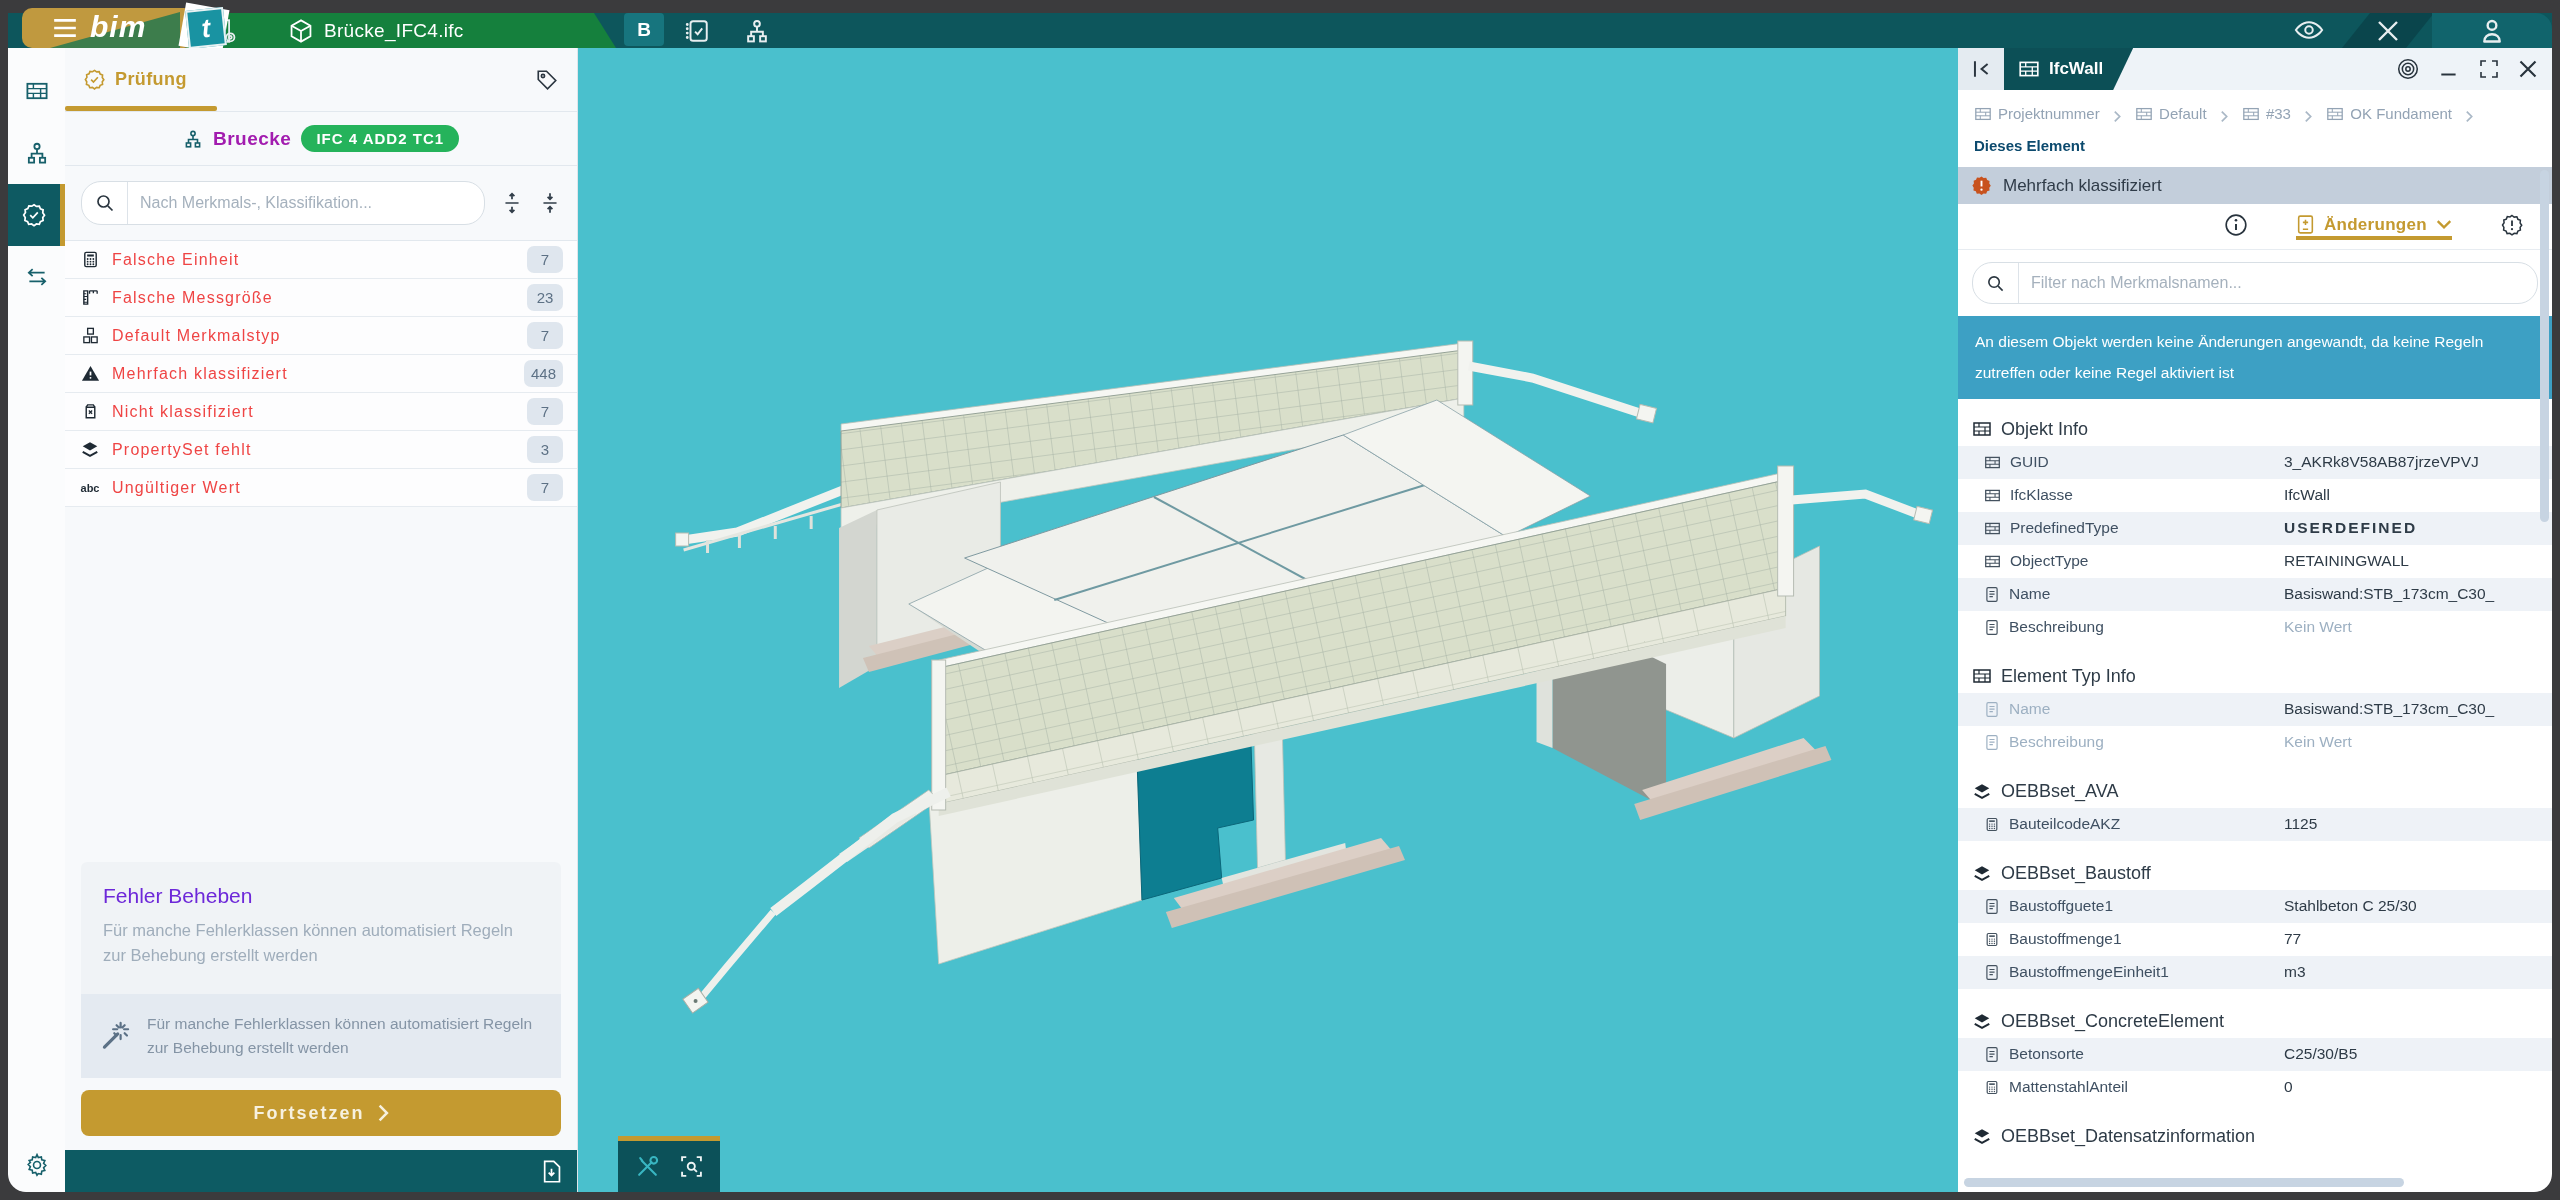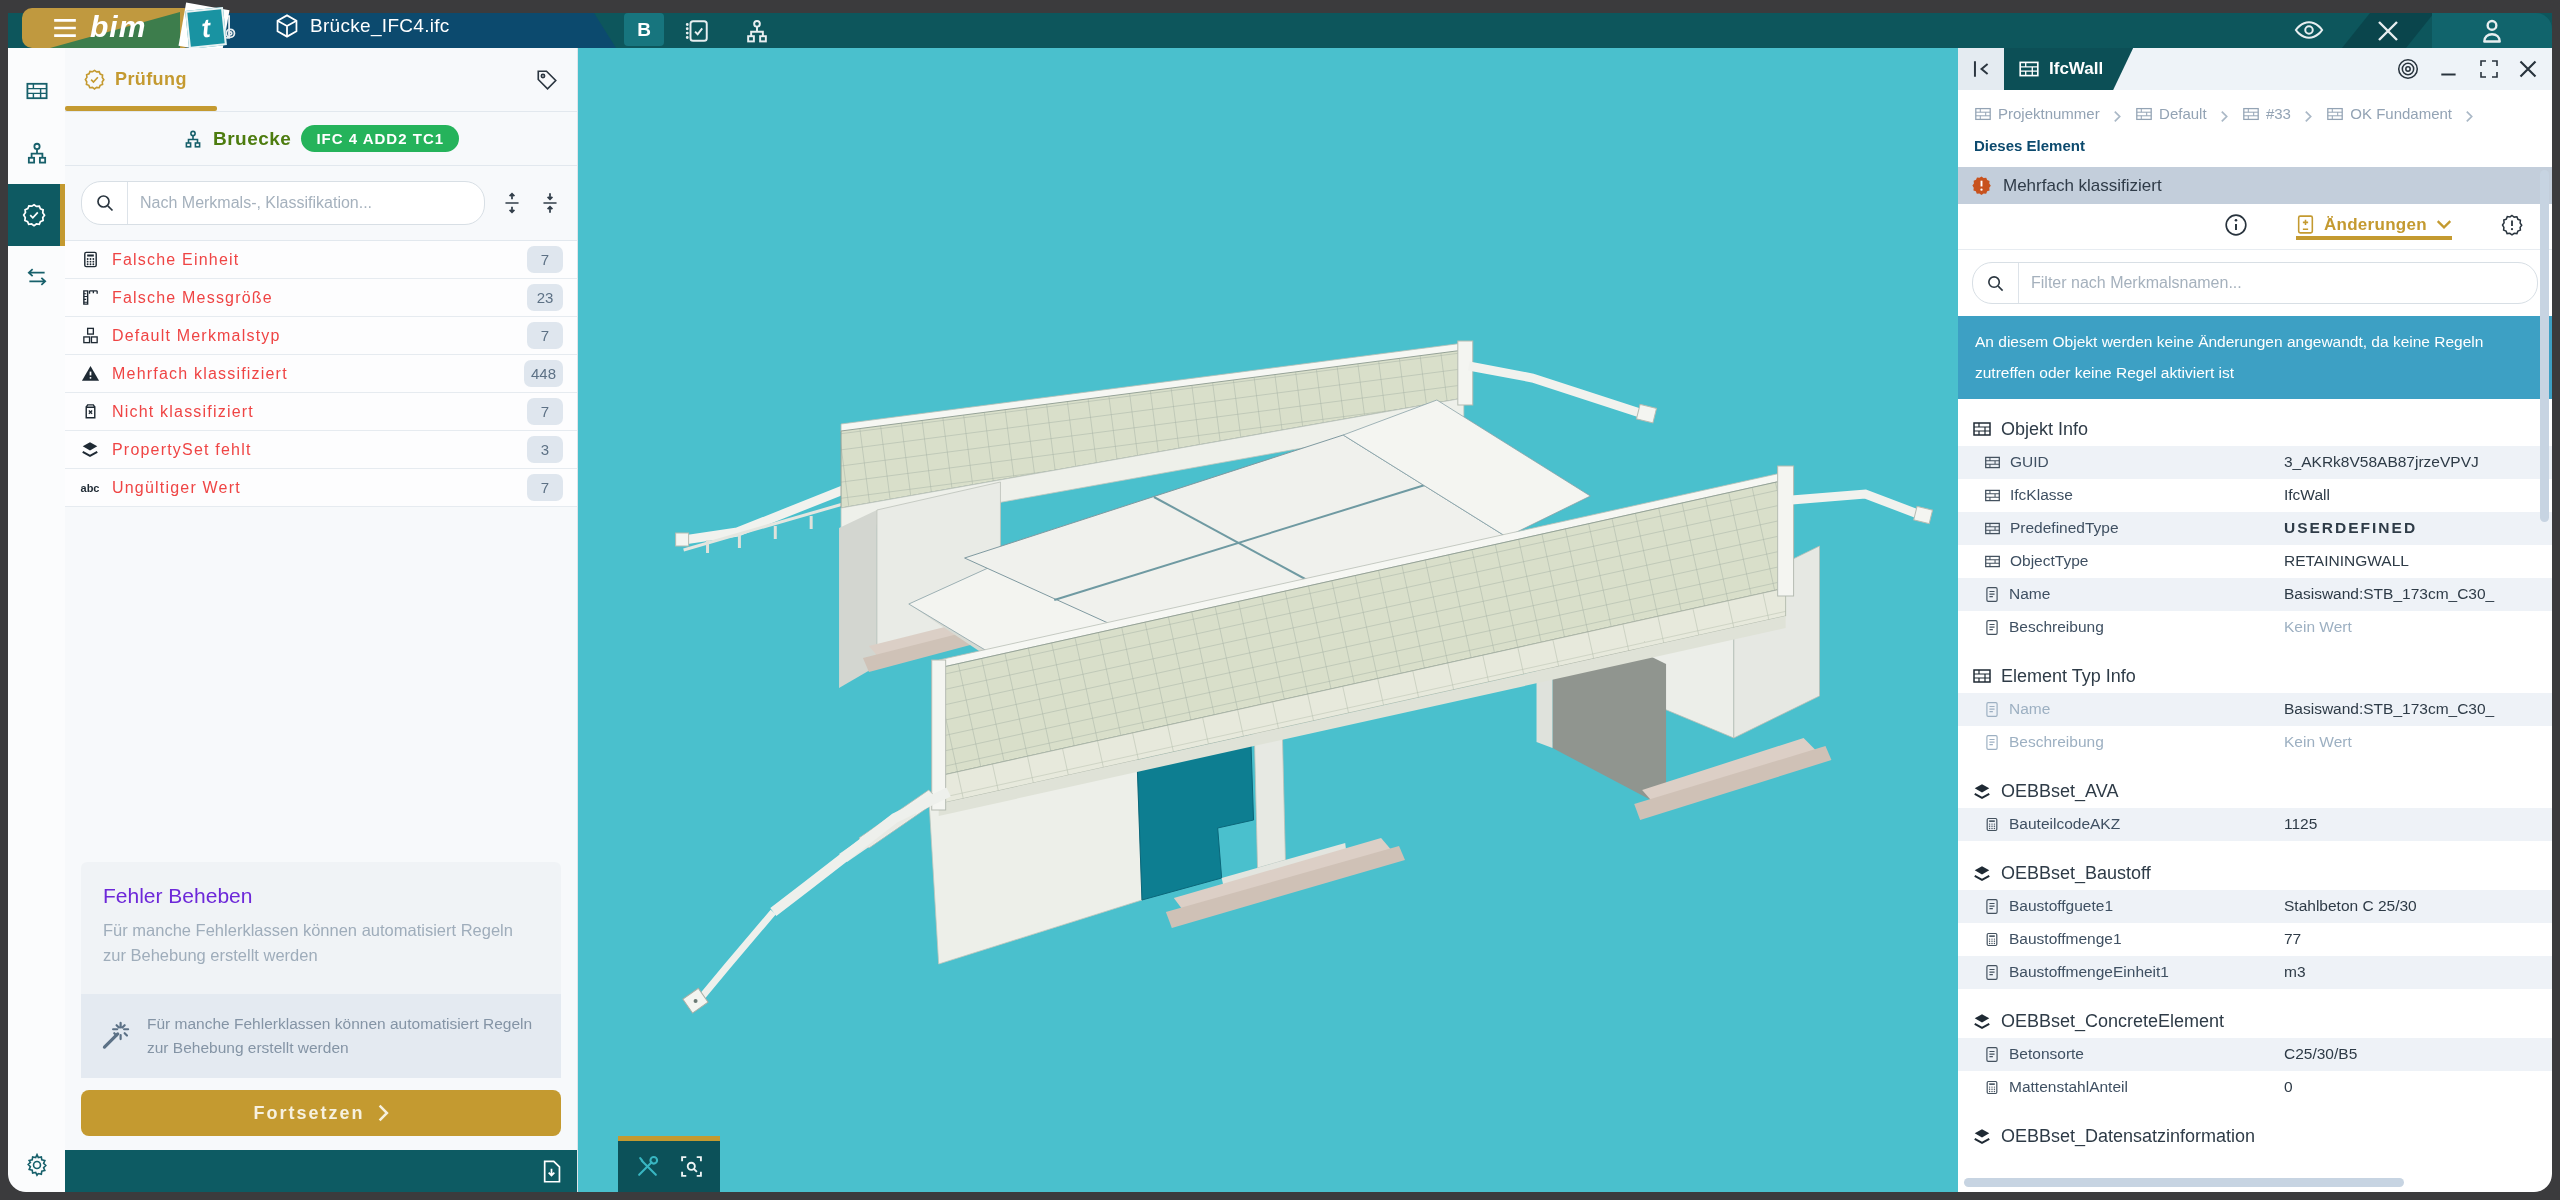--- a/index.html
+++ b/index.html
@@ -2,22 +2,22 @@
 <html><head>
 <meta charset="utf-8">
 <style>
   * { margin:0; padding:0; box-sizing:border-box; }
   html,body { width:2560px; height:1200px; background:#3b3b3d; font-family:"Liberation Sans", sans-serif; overflow:hidden; }
   .window { position:absolute; inset:0 8px 8px 8px; border-radius:0 0 18px 18px; overflow:hidden; background:#3b3b3d; }
 
   
   .topbar { position:relative; height:48px; background:#3b3b3d; }
   .topbar-teal { position:absolute; left:0; right:0; top:13px; bottom:0; background:#0d565c; }
-  .tab-dark { position:absolute; top:13px; bottom:0; left:178px; width:430px; background:#0c4a6e;
-              clip-path:polygon(0 0, calc(100% - 22px) 0, 100% 100%, 0 100%); display:flex; align-items:flex-start; padding-left:24px; }
+  .tab-dark { position:absolute; top:13px; bottom:0; left:178px; width:430px; background:#15803d;
+              clip-path:polygon(0 0, calc(100% - 22px) 0, 100% 100%, 0 100%); display:flex; align-items:center; gap:14px; padding-left:24px; }
   .appicon { color:#e8eef0; width:28px; height:28px; }
   .file-tab { display:flex; align-items:center; gap:10px; color:#fff; font-size:19px; letter-spacing:.3px; }
   .b-badge { position:absolute; top:13px; bottom:2px; left:616px; width:40px; background:#17757e; border-radius:4px;
              color:#fff; font-size:19px; font-weight:bold; display:flex; align-items:center; justify-content:center; }
   .topbar-icons { position:absolute; top:13px; bottom:0; left:676px; display:flex; align-items:center; gap:34px; color:#e8eef0; }
   .logo { position:absolute; top:6px; left:14px; width:230px; height:42px; }
   .logo-gold { position:absolute; left:0; top:2px; width:172px; height:40px; background:#c0993f; border-radius:10px; }
   .logo-green { position:absolute; left:28px; top:6px; width:130px; height:36px; background:#3d7d4c; clip-path:polygon(100% 0,100% 100%,0 100%); }
   .logo-burger { position:absolute; left:30px; top:12px; width:26px; color:#fff; }
   .logo-text { position:absolute; left:68px; top:4px; color:#fff; font-size:30px; font-weight:bold; font-style:italic; letter-spacing:1px; }
@@ -39,21 +39,21 @@
   .sb-item.active { background:#0e5a62; color:#fff; border-right:5px solid #c49a30; }
   .sb-gear { position:absolute; bottom:14px; left:0; right:0; display:flex; justify-content:center; color:#17606b; }
 
   
   .left-panel { width:513px; background:#f7f9fb; display:flex; flex-direction:column; border-right:1px solid #dfe5ea; }
   .lp-header { height:64px; display:flex; align-items:center; padding:0 18px; border-bottom:1px solid #e2e8ee; position:relative; flex:0 0 auto; }
   .lp-tab { display:flex; align-items:center; gap:9px; color:#c49a30; font-weight:bold; font-size:18px; letter-spacing:.4px; }
   .lp-tab-underline { position:absolute; left:0; bottom:0; width:152px; height:5px; background:#c49a30; border-radius:2px; }
   .lp-tag { margin-left:auto; color:#2b3640; }
   .lp-model { height:54px; display:flex; align-items:center; justify-content:center; gap:10px; border-bottom:1px solid #e2e8ee; flex:0 0 auto; }
-  .model-name { color:#4d7c0f; font-size:19px; font-weight:bold; letter-spacing:.5px; }
+  .model-name { color:#a21caf; font-size:19px; font-weight:bold; letter-spacing:.5px; }
   .model-icon { color:#17606b; }
   .ifc-badge { background:#25b35b; color:#fff; font-weight:bold; font-size:15px; letter-spacing:1px; border-radius:15px; padding:5px 15px; }
   .lp-search { padding:15px 16px; display:flex; align-items:center; gap:16px; flex:0 0 auto; }
   .search-box { flex:1; display:flex; align-items:center; height:44px; background:#fff; border:1px solid #d8dfe5; border-radius:20px; overflow:hidden; }
   .search-seg { width:46px; align-self:stretch; display:flex; align-items:center; justify-content:center; border-right:1px solid #dde3e9; color:#2b3640; }
   .search-box input { border:none; outline:none; flex:1; padding:0 12px; font-size:16px; color:#333; font-family:"Liberation Sans", sans-serif; background:transparent; }
   .search-box input::placeholder { color:#a5b1bd; }
   .sort-btn { color:#323e4a; display:flex; }
   .lp-list { border-top:1px solid #e2e8ee; flex:0 0 auto; }
   .err-row { height:38px; display:flex; align-items:center; gap:11px; padding:0 14px; background:#fdfdfe; border-bottom:1px solid #e6ebf0; }

